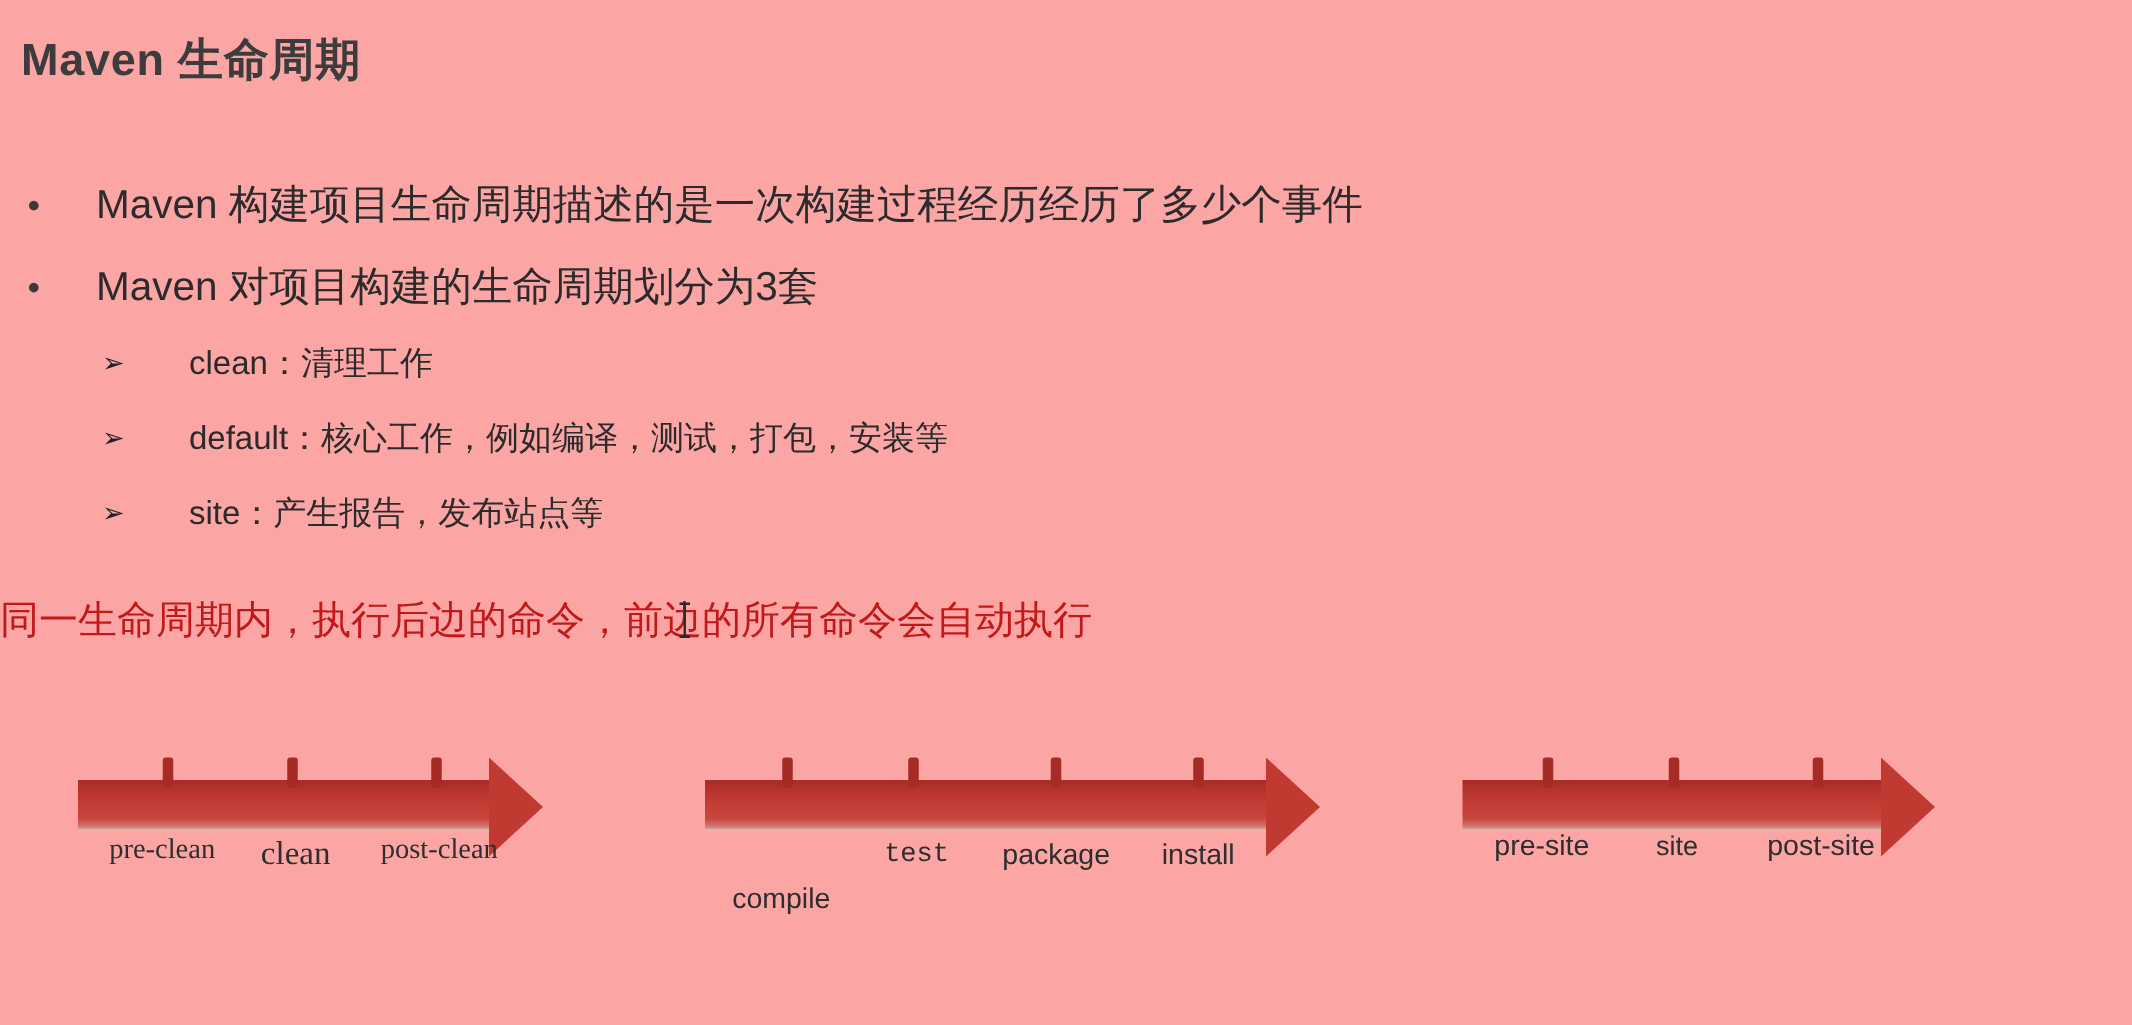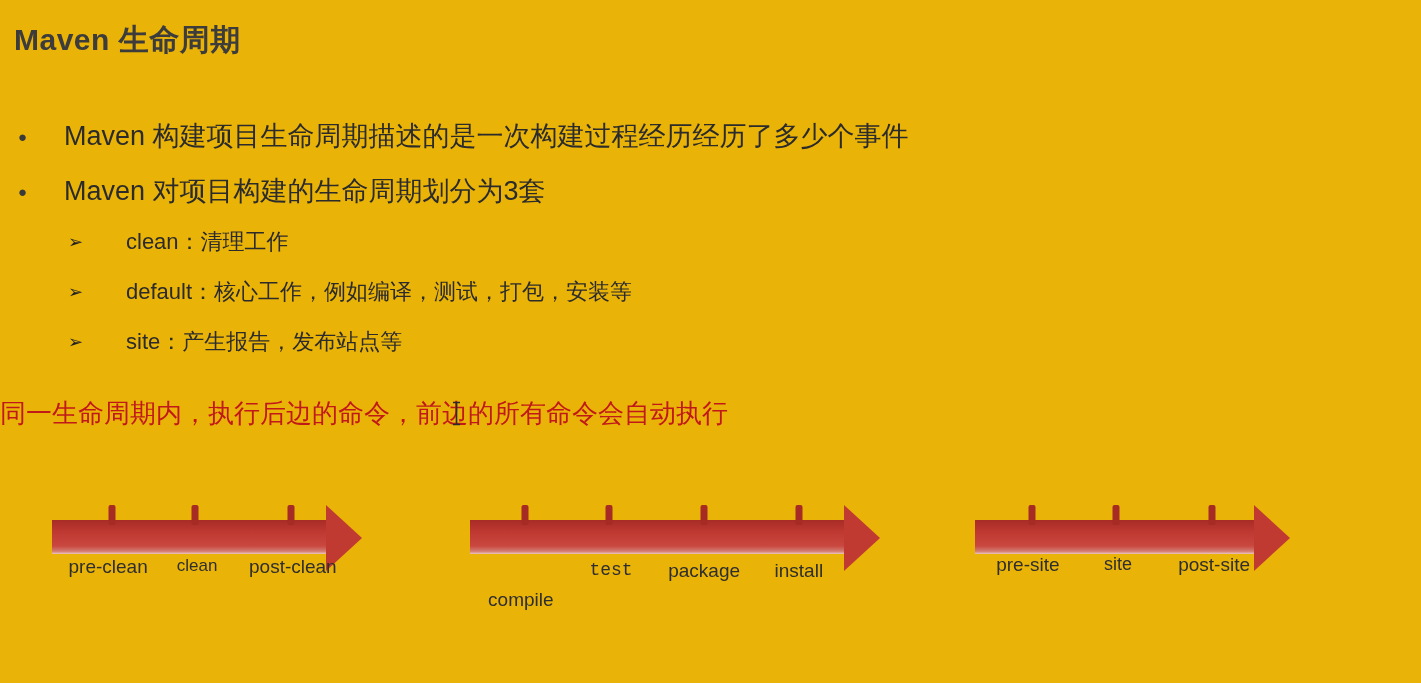--- a/index.html
+++ b/index.html
@@ -5,21 +5,21 @@
   html, body { margin: 0; padding: 0; }
   body {
     width: 1421px; height: 683px;
     background: #ffffff;
     font-family: "Liberation Sans", "DejaVu Sans", sans-serif;
     overflow: hidden;
   }
   .slide {
     position: relative;
     width: 1421px; height: 683px;
-    background: #eab308;
+    background: #fca5a5;
   }
   .title {
     position: absolute; left: 14px; top: 20px; margin: 0;
     font-size: 30px; font-weight: 700;
     color: var(--title-text, #3c3c3c);
     letter-spacing: 0.5px;
   }
   .bullet {
     position: absolute; left: 18px;
     display: flex; align-items: center;
@@ -116,28 +116,28 @@
     <span class="mark">➢</span>
     <span class="stext">site：产生报告，发布站点等</span>
   </div>
 
   <div class="note">同一生命周期内，执行后边的命令，前边的所有命令会自动执行</div>
 
   <svg class="cursor" viewBox="0 0 11 25">
     <path d="M2 1.5 H9 M5.5 1.5 V23.5 M2 23.5 H9" stroke="#2a2a2a" stroke-width="1.6" fill="none"></path>
   </svg>
 
-  <div class="lifecycle" style="left:52px; width:310px;">
+  <div class="lifecycle" style="left:52px; width:310px;font-family:Liberation Serif, serif;">
     <div class="shaft"></div>
     <div class="head"></div>
     <div class="tick" style="left:19.4%"></div>
     <div class="tick" style="left:46.1%"></div>
     <div class="tick" style="left:77.1%"></div>
     <div class="phase" style="left:18.1%">pre-clean</div>
-    <div class="phase" style="left:46.8%; font-size:17px;">clean</div>
+    <div class="phase" style="left:46.8%; font-size:22px;">clean</div>
     <div class="phase" style="left:77.7%">post-clean</div>
   </div>
 
   <div class="lifecycle" style="left:470px; width:410px;">
     <div class="shaft"></div>
     <div class="head"></div>
     <div class="tick" style="left:13.4%"></div>
     <div class="tick" style="left:33.9%"></div>
     <div class="tick" style="left:57.1%"></div>
     <div class="tick" style="left:80.2%"></div>

